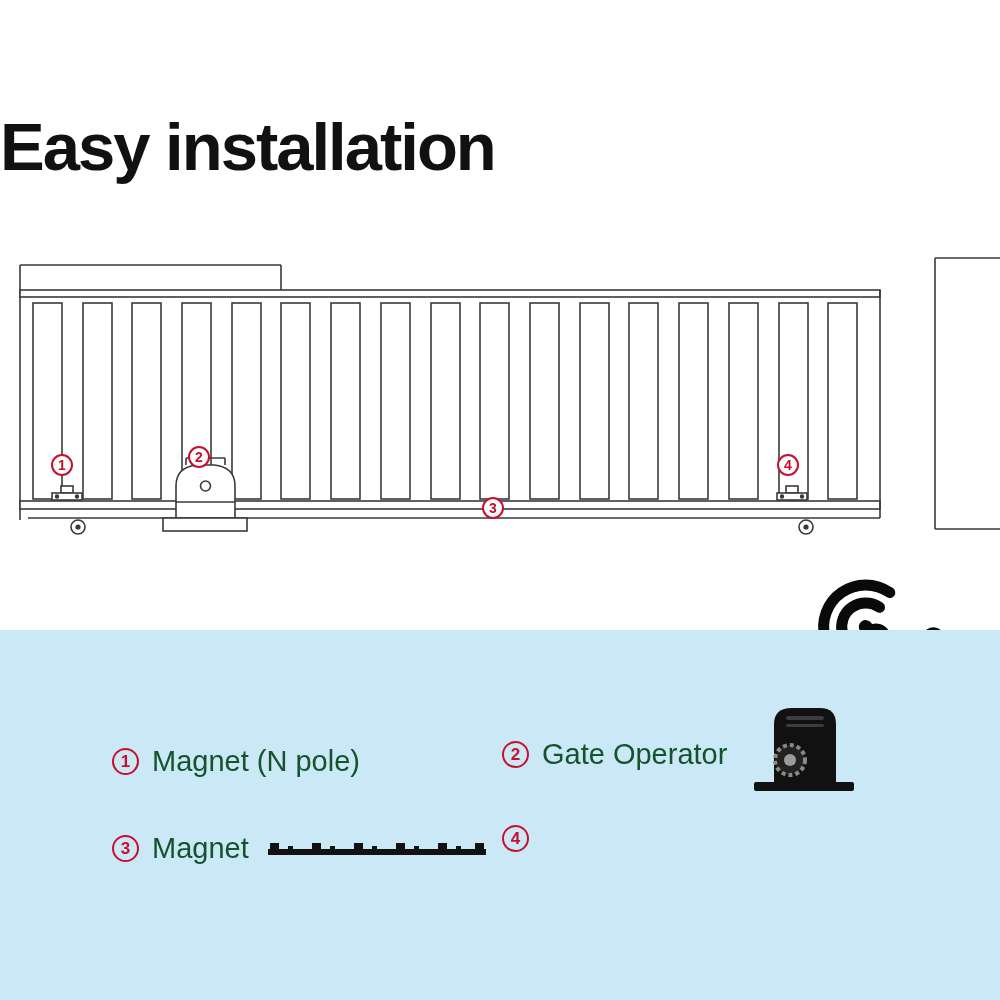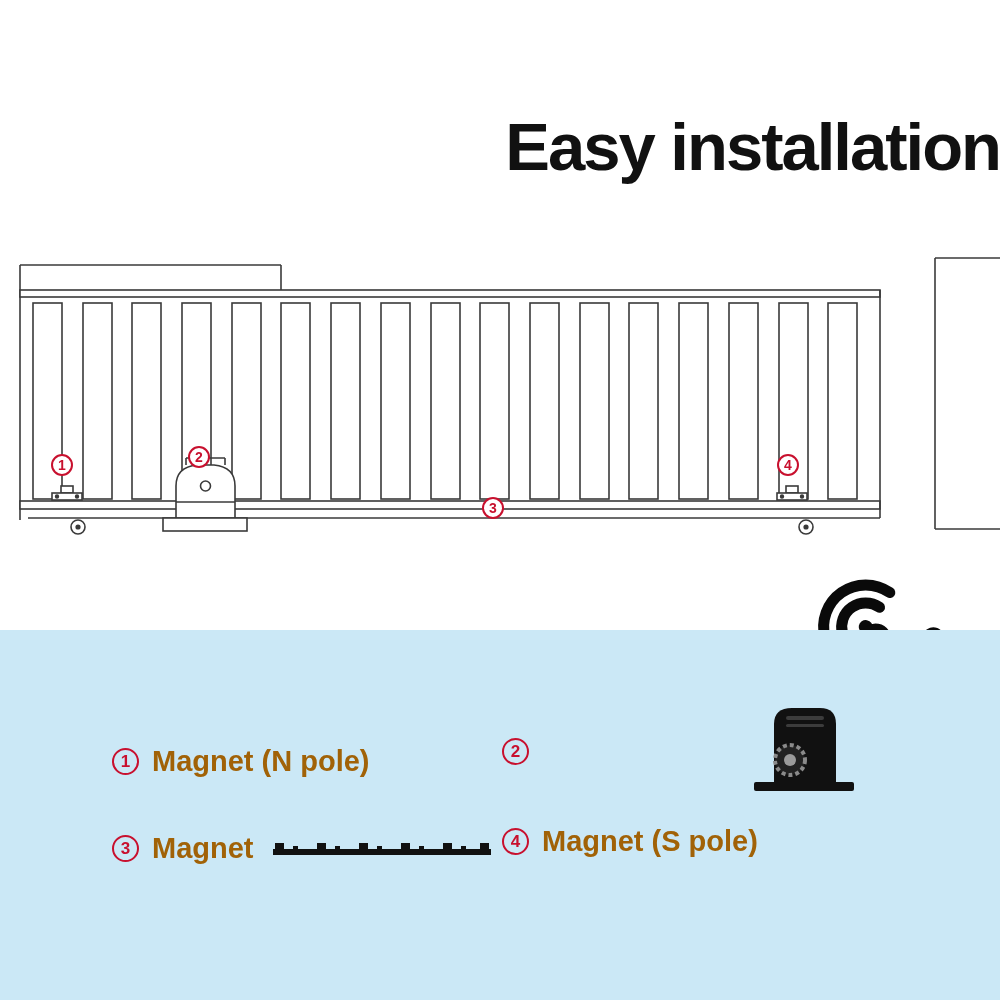--- a/index.html
+++ b/index.html
@@ -1,21 +1,21 @@
 <!DOCTYPE html>
 <html><head>
 <meta charset="utf-8">
 <style>
   html,body{margin:0;padding:0;}
   body{width:1000px;height:1000px;background:#ffffff;position:relative;overflow:hidden;
        font-family:"Liberation Sans", sans-serif;}
   .page{position:absolute;inset:0;}
 
   
-  .title{position:absolute;top:108px;left:0;width:1000px;text-align:right;margin:0;
+  .title{position:absolute;top:108px;left:0;width:1000px;text-align:left;margin:0;
          font-size:67px;font-weight:800;letter-spacing:-2px;color:#111;}
 
   
   .fence-svg{position:absolute;left:0;top:250px;}
 
   
   .marker{position:absolute;width:22px;height:22px;border:2px solid #c8102e;border-radius:50%;
           background:#fff;display:flex;align-items:center;justify-content:center;
           font-size:14px;font-weight:700;color:#c8102e;box-sizing:border-box;}
   .m1{left:51px;top:454px;}
@@ -27,21 +27,21 @@
   .panel{position:absolute;left:0;top:630px;width:1000px;height:370px;background:#cbe8f6;}
 
   .legend-item{position:absolute;display:flex;align-items:center;gap:13px;}
   .li1{left:112px;top:745px;}
   .li2{left:502px;top:738px;}
   .li3{left:112px;top:832px;}
   .li4{left:502px;top:825px;}
   .num-badge{width:27px;height:27px;border:2.5px solid #c8102e;border-radius:50%;
              display:flex;align-items:center;justify-content:center;flex:0 0 auto;
              font-size:17px;font-weight:700;color:#c8102e;box-sizing:border-box;background:transparent;}
-  .legend-label{font-size:29px;font-weight:700;color:#a16207;white-space:nowrap;}
+  .legend-label{font-size:29px;font-weight:400;color:#14532d;white-space:nowrap;}
 
   .operator-svg{position:absolute;left:752px;top:696px;}
   .remote-svg{position:absolute;left:812px;top:556px;}
   .track-svg{margin-left:6px;}
 </style>
 </head>
 <body>
 
 <div class="page">
 
@@ -162,20 +162,21 @@
 
   <div class="panel"></div>
 
   <div class="legend-item li1">
     <span class="num-badge">1</span>
     <span class="legend-label">Magnet (N pole)</span>
   </div>
 
   <div class="legend-item li2">
     <span class="num-badge">2</span>
+    <span class="legend-label">Gate Operator</span>
   </div>
 
   <div class="legend-item li3">
     <span class="num-badge">3</span>
     <span class="legend-label">Magnet</span>
 
     <svg class="track-svg" width="218" height="22" viewBox="0 0 218 22">
       <rect x="0" y="11" width="218" height="6" fill="#111"></rect>
       <rect x="2" y="5" width="9" height="8" fill="#111"></rect>
       <rect x="44" y="5" width="9" height="8" fill="#111"></rect>
@@ -186,21 +187,20 @@
       <rect x="20" y="8" width="5" height="5" fill="#111"></rect>
       <rect x="62" y="8" width="5" height="5" fill="#111"></rect>
       <rect x="104" y="8" width="5" height="5" fill="#111"></rect>
       <rect x="146" y="8" width="5" height="5" fill="#111"></rect>
       <rect x="188" y="8" width="5" height="5" fill="#111"></rect>
     </svg>
   </div>
 
   <div class="legend-item li4">
     <span class="num-badge">4</span>
-    <span class="legend-label">Magnet (S pole)</span>
   </div>
 
   <svg class="operator-svg" width="105" height="100" viewBox="0 0 105 100">
     <rect x="2" y="86" width="100" height="9" rx="2" fill="#111"></rect>
     <path d="M22,86 L22,28 Q22,12 40,12 L68,12 Q84,12 84,28 L84,86 Z" fill="#111"></path>
     <rect x="34" y="20" width="38" height="4" rx="2" fill="#3c3c3c"></rect>
     <rect x="34" y="28" width="38" height="3" rx="1.5" fill="#3c3c3c"></rect>
     <circle cx="38" cy="64" r="15" fill="#222" stroke="#8a8a8a" stroke-width="4" stroke-dasharray="4 3"></circle>
     <circle cx="38" cy="64" r="6" fill="#9a9a9a"></circle>
   </svg>

